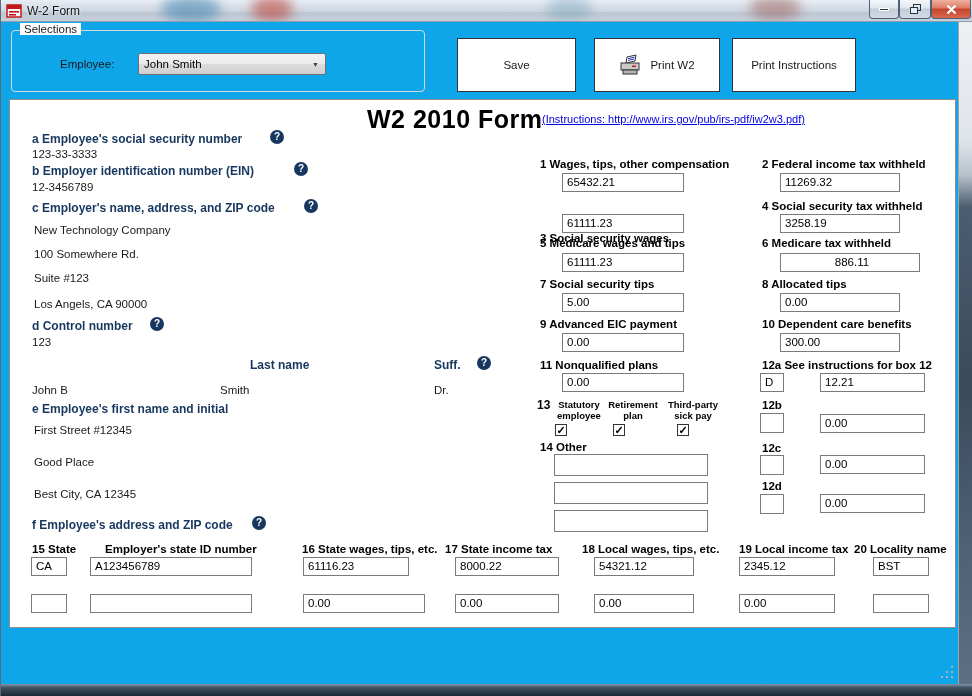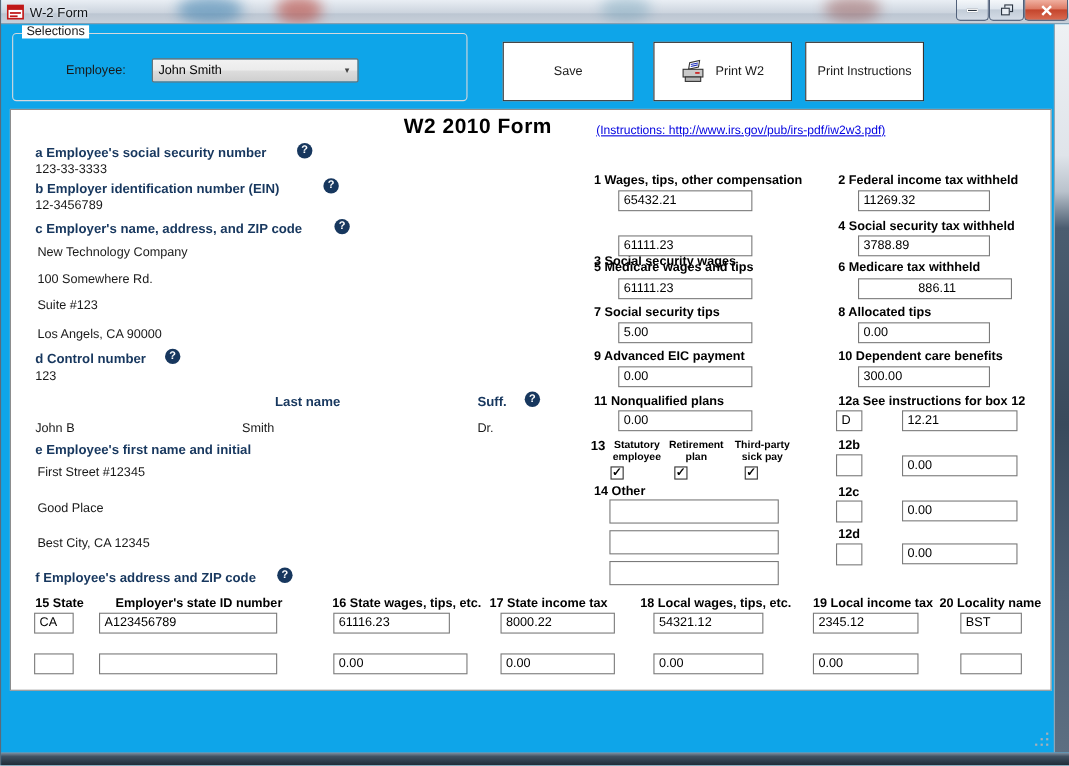--- a/index.html
+++ b/index.html
@@ -32,25 +32,25 @@
     border:1px solid #707070; border-radius:2px;
     background:linear-gradient(180deg,#f2f2f2 0%,#ebebeb 50%,#dddddd 51%,#cfcfcf 100%);
     font-size:11.5px; color:#000; display:flex; align-items:center; padding-left:5px; }
   #combo-arrow { position:absolute; right:6px; top:7px; font-size:7px; color:#444; line-height:7px; }
 
   
   .topbtn { position:absolute; top:38px; height:54px; background:#fff; border:1px solid #333;
     display:flex; align-items:center; justify-content:center; gap:7px; font-size:11.5px; color:#1a1a1a; cursor:default; }
   #save-button { left:456px; width:119px; }
   #print-w2-button { left:593px; width:126px; }
-  #print-instructions-button { left:731px; width:108px; }
+  #print-instructions-button { left:731px; width:124px; }
 
   
   #form-panel { position:absolute; left:8px; top:99px; width:947px; height:529px; border:1px solid #8d8d8d; background:#fff; }
-  #form-title { position:absolute; left:357px; top:5px; font-size:19px; font-weight:bold; color:#000; letter-spacing:.5px; }
+  #form-title { position:absolute; left:357px; top:5px; font-size:25px; font-weight:bold; color:#000; letter-spacing:.5px; }
   #instructions-link { position:absolute; left:532px; top:13px; font-size:11px; color:#0000e0; text-decoration:underline; }
 
   .lnav { position:absolute; font-size:12px; font-weight:bold; color:#17375e; white-space:nowrap; }
   .lval { position:absolute; font-size:11.5px; color:#1a1a1a; white-space:nowrap; }
   .nlbl { position:absolute; font-size:11.5px; font-weight:bold; color:#000; white-space:nowrap; }
   .tb { position:absolute; height:19px; border:1px solid #7a7a7a; background:#fff; font-size:11.5px; color:#000;
     padding:2px 0 0 4px; overflow:hidden; white-space:nowrap; }
   .help { position:absolute; width:14px; height:14px; border-radius:50%; background:#17375e; color:#fff;
     font-size:10px; font-weight:bold; text-align:center; line-height:14px; }
   .cb { position:absolute; width:12px; height:12px; border:1px solid #333; background:#fff;
@@ -165,21 +165,21 @@
     <span class="help" style="left:242px;top:416px;">?</span>
 
     <span class="nlbl" style="left:530px;top:58px;">1 Wages, tips, other compensation</span>
     <div class="tb" style="left:552px;top:73px;width:122px;">65432.21</div>
     <span class="nlbl" style="left:752px;top:58px;">2 Federal income tax withheld</span>
     <div class="tb" style="left:770px;top:73px;width:120px;">11269.32</div>
 
     <span class="nlbl" style="left:530px;top:100px;margin-top:32px;">3 Social security wages</span>
     <div class="tb" style="left:552px;top:114px;width:122px;">61111.23</div>
     <span class="nlbl" style="left:752px;top:100px;">4 Social security tax withheld</span>
-    <div class="tb" style="left:770px;top:114px;width:120px;">3788.89</div>
+    <div class="tb" style="left:770px;top:114px;width:120px;">3258.19</div>
 
     <span class="nlbl" style="left:530px;top:137px;">5 Medicare wages and tips</span>
     <div class="tb" style="left:552px;top:153px;width:122px;">61111.23</div>
     <span class="nlbl" style="left:752px;top:137px;">6 Medicare tax withheld</span>
     <div class="tb" style="left:770px;top:153px;width:140px;text-align:center;">886.11</div>
 
     <span class="nlbl" style="left:530px;top:178px;">7 Social security tips</span>
     <div class="tb" style="left:552px;top:193px;width:122px;">5.00</div>
     <span class="nlbl" style="left:752px;top:178px;">8 Allocated tips</span>
     <div class="tb" style="left:770px;top:193px;width:120px;">0.00</div>

